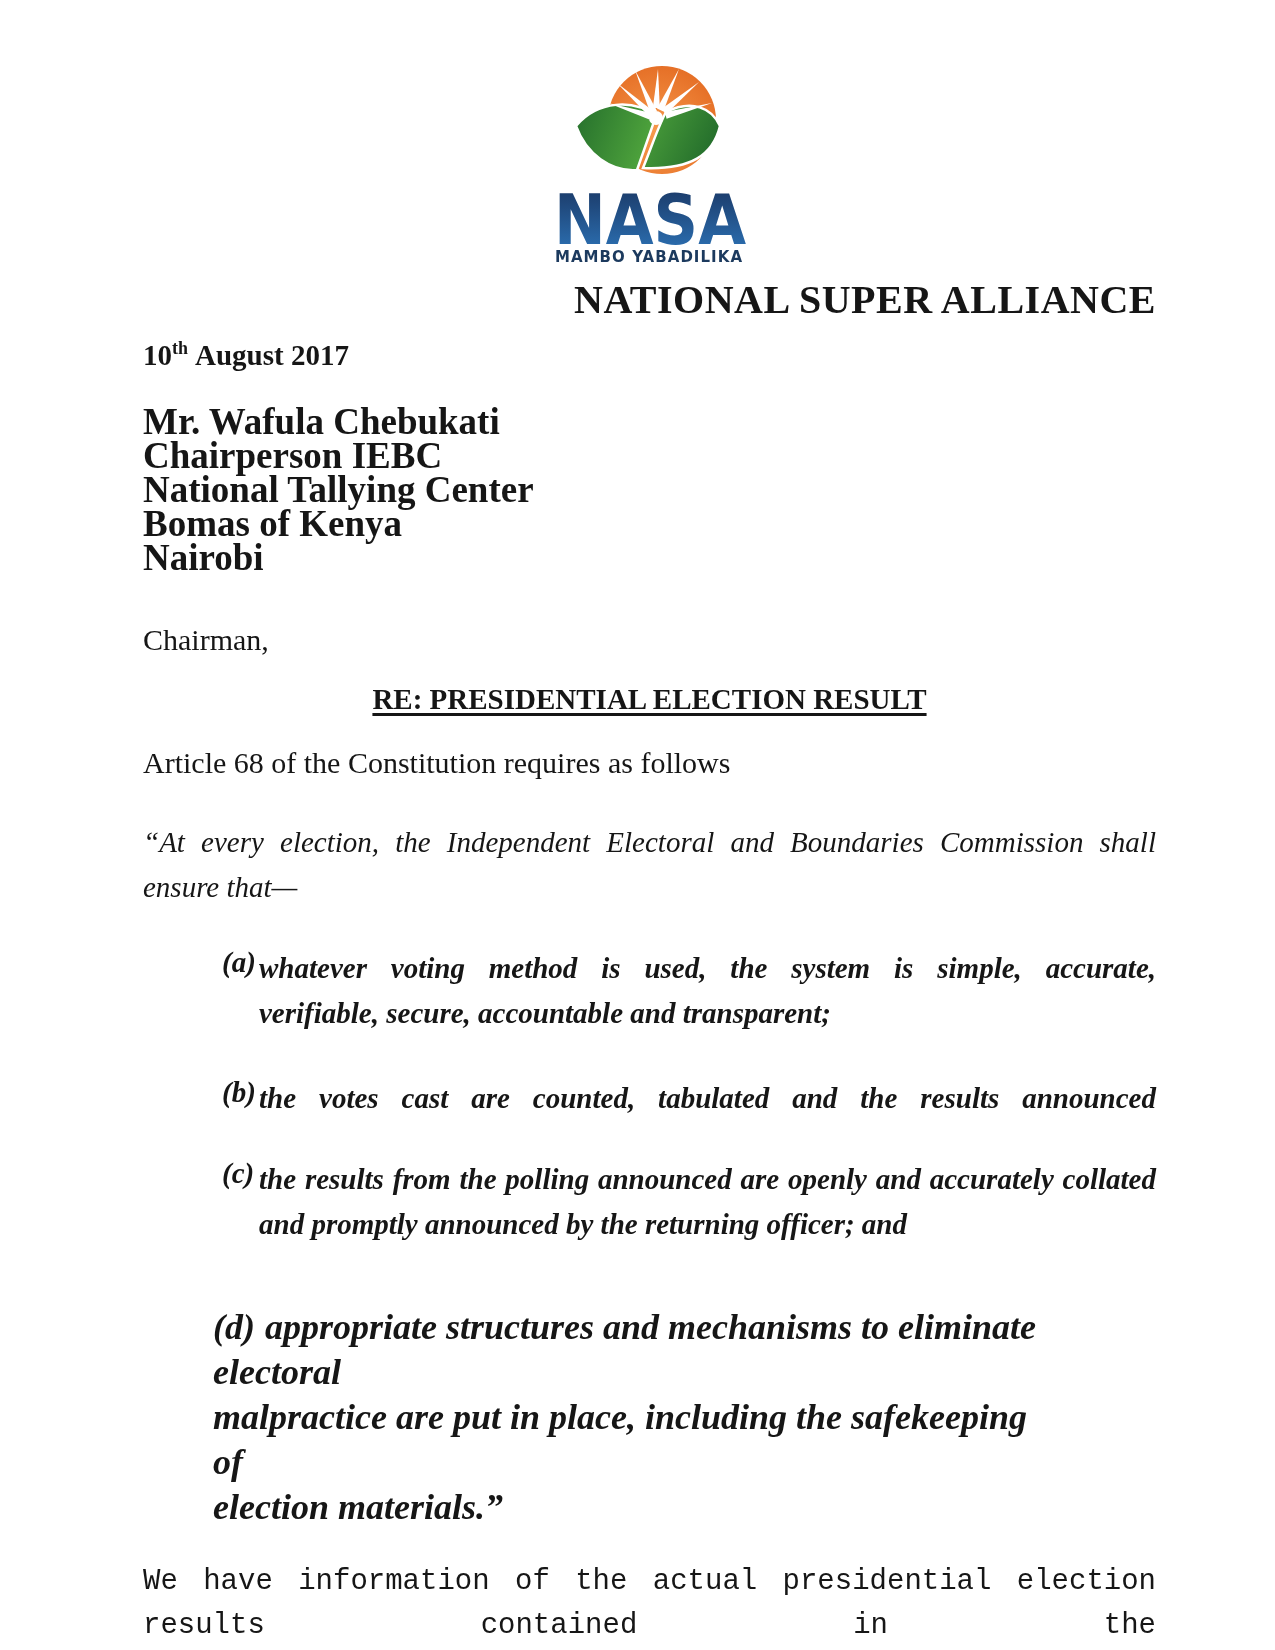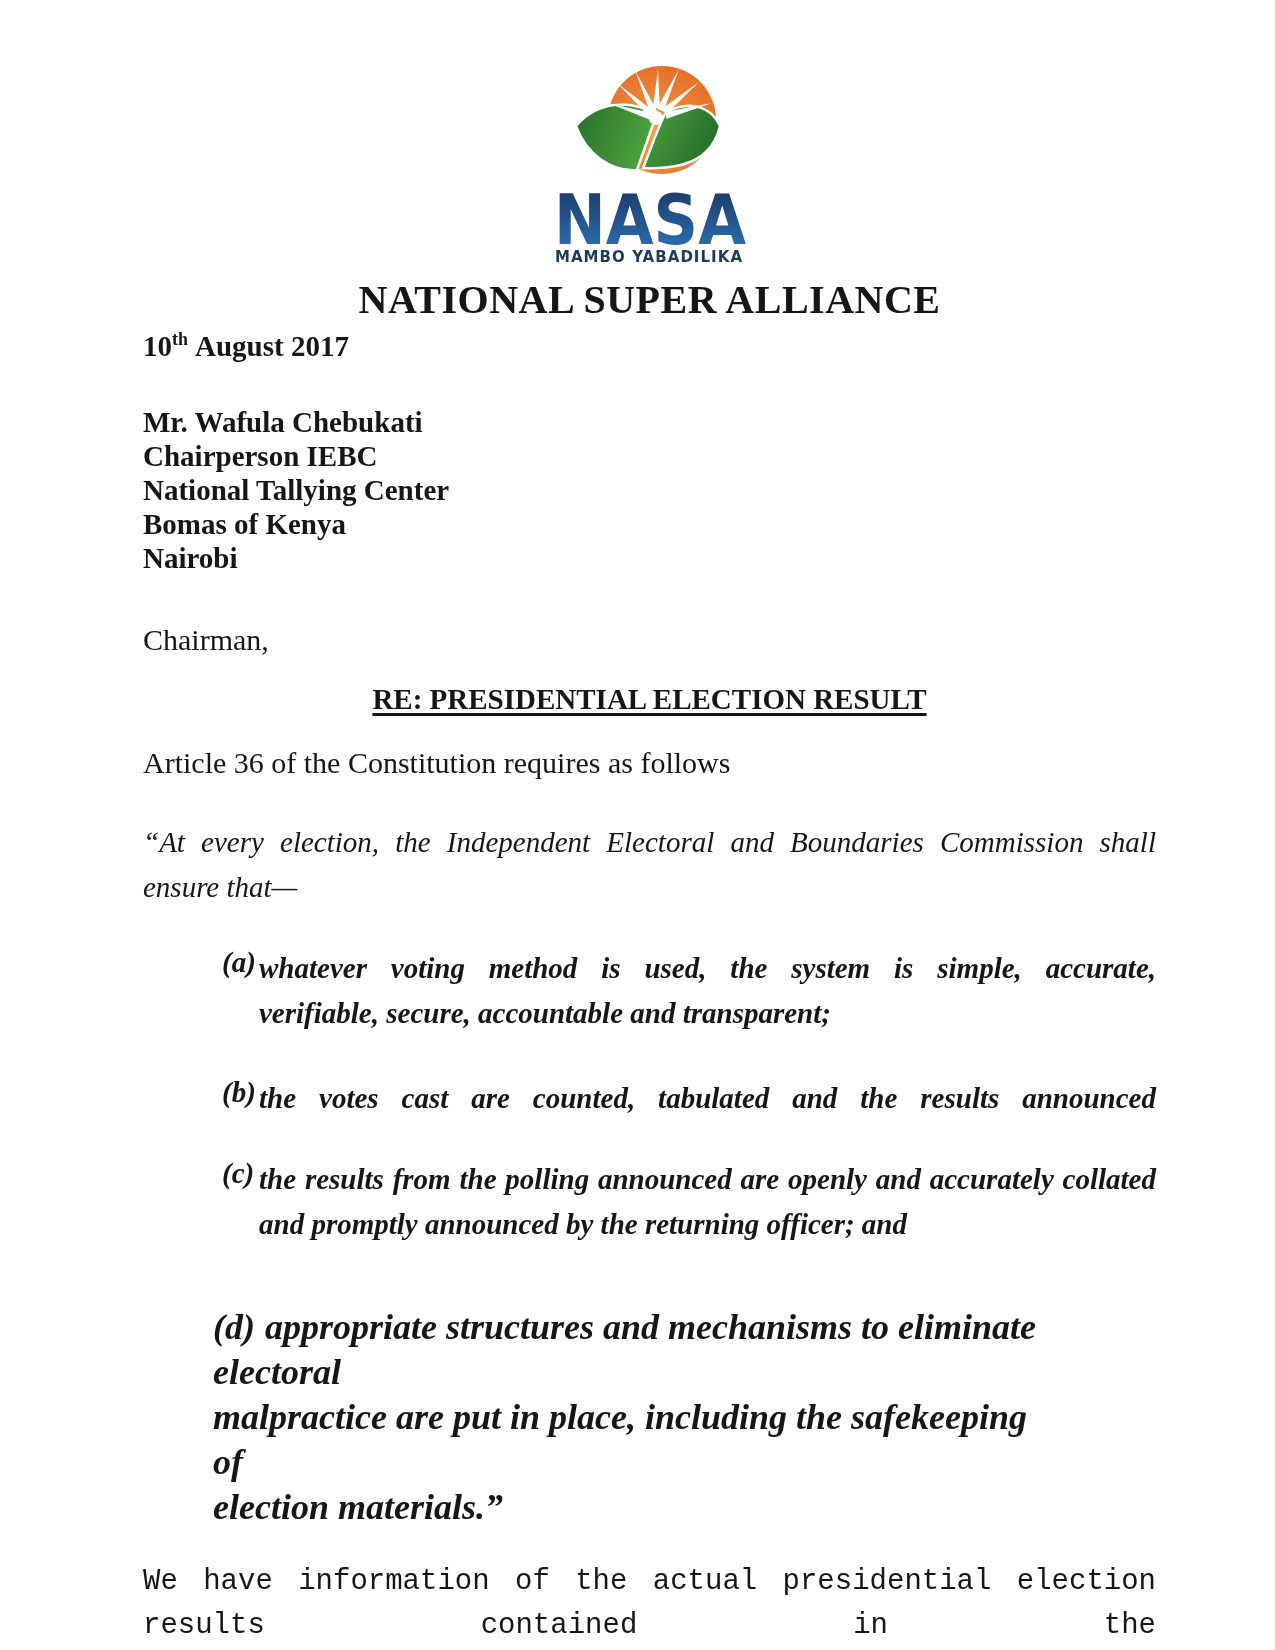--- a/index.html
+++ b/index.html
@@ -11,32 +11,32 @@
     background: #ffffff;
     overflow: hidden;
     padding: 0 119px 0 143px;
     font-family: "Liberation Serif", serif;
     color: #161616;
   }
   
   .logo-block { margin-top: 66px; text-align: center; }
   .logo-block svg { display: inline-block; }
   .org-name {
-    margin: 8px 0 7px 0;
+    margin: 8px 0 16px 0;
     font-size: 40px;
     font-weight: bold;
     letter-spacing: 0.5px;
-    text-align: center;
+    text-align: right;
     line-height: 1.1;
   }
   
   .date-line { font-size: 29px; font-weight: bold; }
   .date-line sup { font-size: 0.62em; vertical-align: super; }
   .date-rest { margin-left: 7px; }
-  .recipient { margin-top: 42px; font-size: 29px; font-weight: bold; line-height: 34px; }
+  .recipient { margin-top: 33px; font-size: 37px; font-weight: bold; line-height: 34px; }
   .salutation { margin-top: 48px; font-size: 30px; }
   .subject {
     margin-top: 26px;
     text-align: center;
     font-size: 29px;
     font-weight: bold;
     text-decoration: underline;
     text-decoration-thickness: 2.5px;
     text-underline-offset: 4px;
   }
@@ -131,21 +131,21 @@
     <div>Chairperson IEBC</div>
     <div>National Tallying Center</div>
     <div>Bomas of Kenya</div>
     <div>Nairobi</div>
   </div>
 
   <div class="salutation">Chairman,</div>
 
   <div class="subject">RE: PRESIDENTIAL ELECTION RESULT</div>
 
-  <div class="intro">Article 36 of the Constitution requires as follows</div>
+  <div class="intro">Article 68 of the Constitution requires as follows</div>
 
   <div class="quote-lead">
     <div class="line j">“At every election, the Independent Electoral and Boundaries Commission shall</div>
     <div class="line">ensure that—</div>
   </div>
 
   <div class="q-item gap-a">
     <span class="q-marker">(a)</span>
     <div class="q-lines">
       <div class="line j">whatever voting method is used, the system is simple, accurate,</div>

